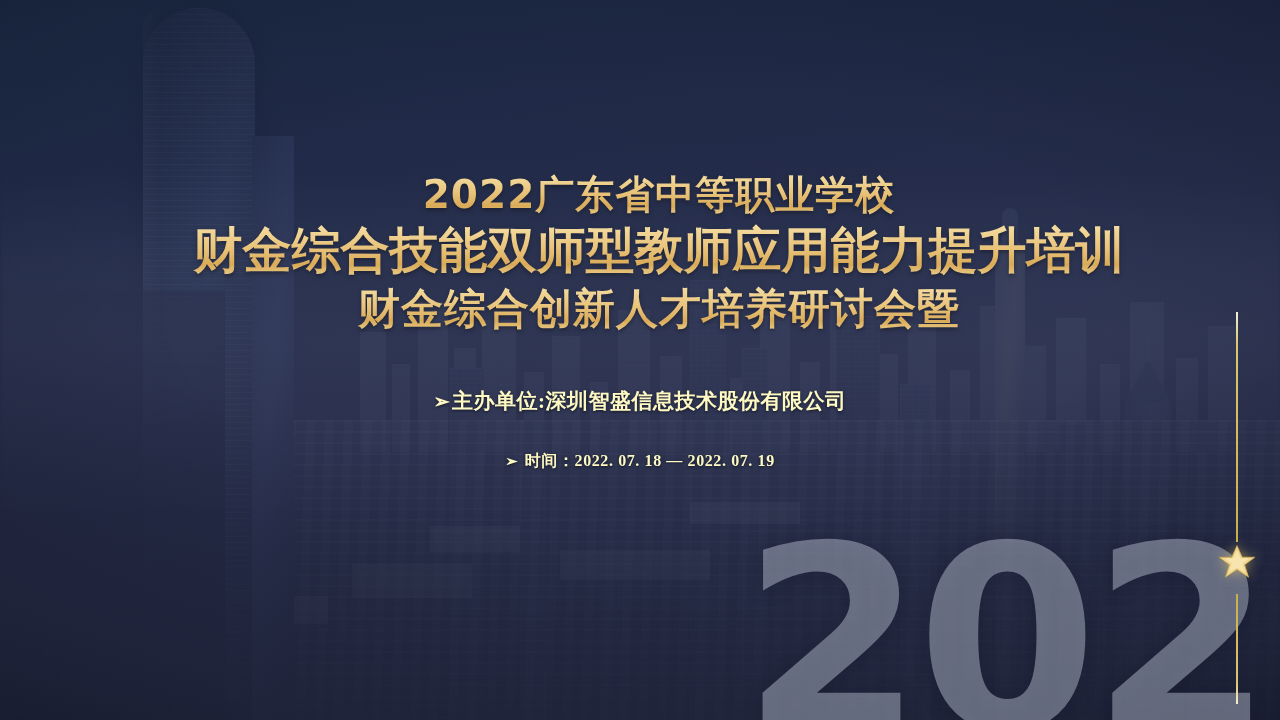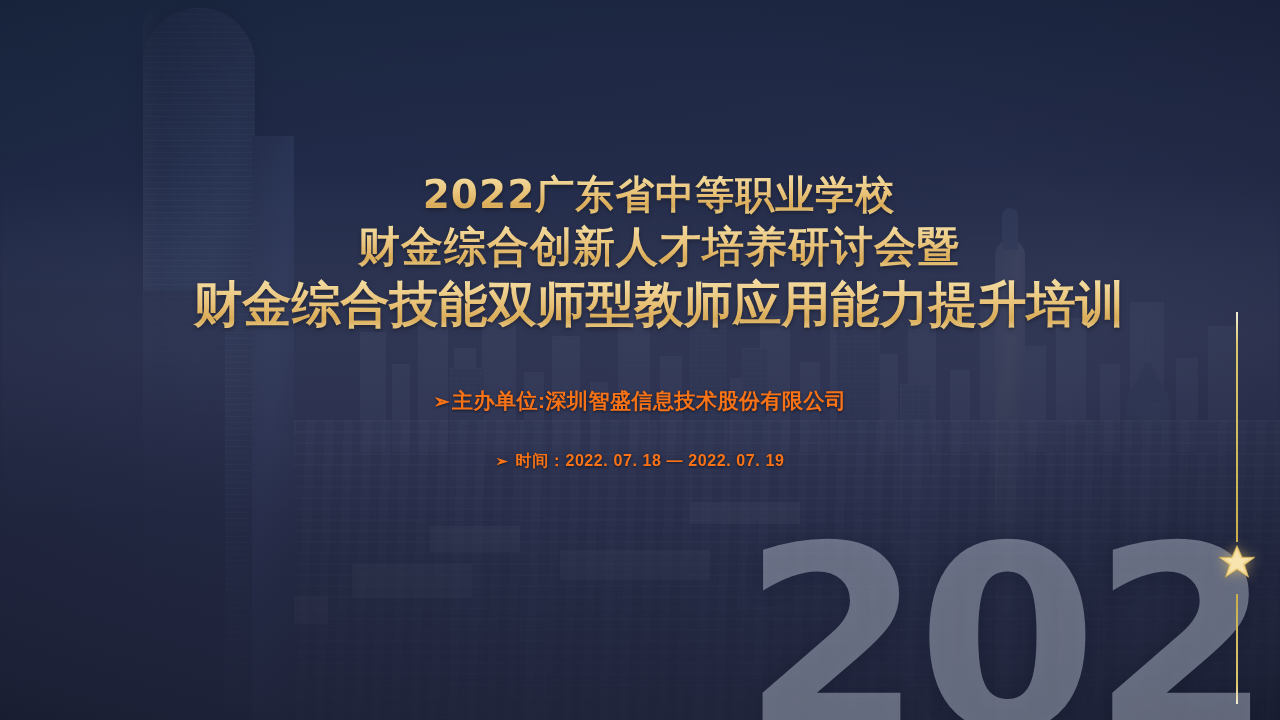--- a/index.html
+++ b/index.html
@@ -262,22 +262,22 @@
 
   
   .sub-block {
     position: absolute;
     left: 0; right: 0;
     top: 386px;
     z-index: 6;
     text-align: center;
   }
   .sub-line {
-    font-family: Liberation Sans, sans-serif;
-    color: #f97316;
+    font-family: Liberation Serif, serif;
+    color: #fef9c3;
     white-space: nowrap;
     text-shadow: 0 1px 3px rgba(10,12,24,0.75);
   }
   .sub-line-1 {
     font-size: 21px;
     font-weight: 700;
     line-height: 30px;
     letter-spacing: .5px;
   }
   .sub-line-2 {
@@ -389,22 +389,22 @@
 
   <div class="bg-haze"></div>
   <div class="overlay-navy"></div>
   <div class="overlay-topdark"></div>
   <div class="overlay-vignette"></div>
 
   <div class="watermark">2022</div>
 
   <div class="title-block">
     <div class="title-line title-line-1">2022广东省中等职业学校</div>
+    <div class="title-line title-line-3">财金综合技能双师型教师应用能力提升培训</div>
     <div class="title-line title-line-2">财金综合创新人才培养研讨会暨</div>
-    <div class="title-line title-line-3">财金综合技能双师型教师应用能力提升培训</div>
   </div>
 
   <div class="sub-block">
     <div class="sub-line sub-line-1">
       <span class="bullet-arrow">➢</span><span>主办单位:深圳智盛信息技术股份有限公司</span>
     </div>
     <div class="sub-line sub-line-2">
       <span class="bullet-arrow">➢</span>
       <span>时间：2022. 07. 18   —   2022. 07. 19</span>
     </div>

